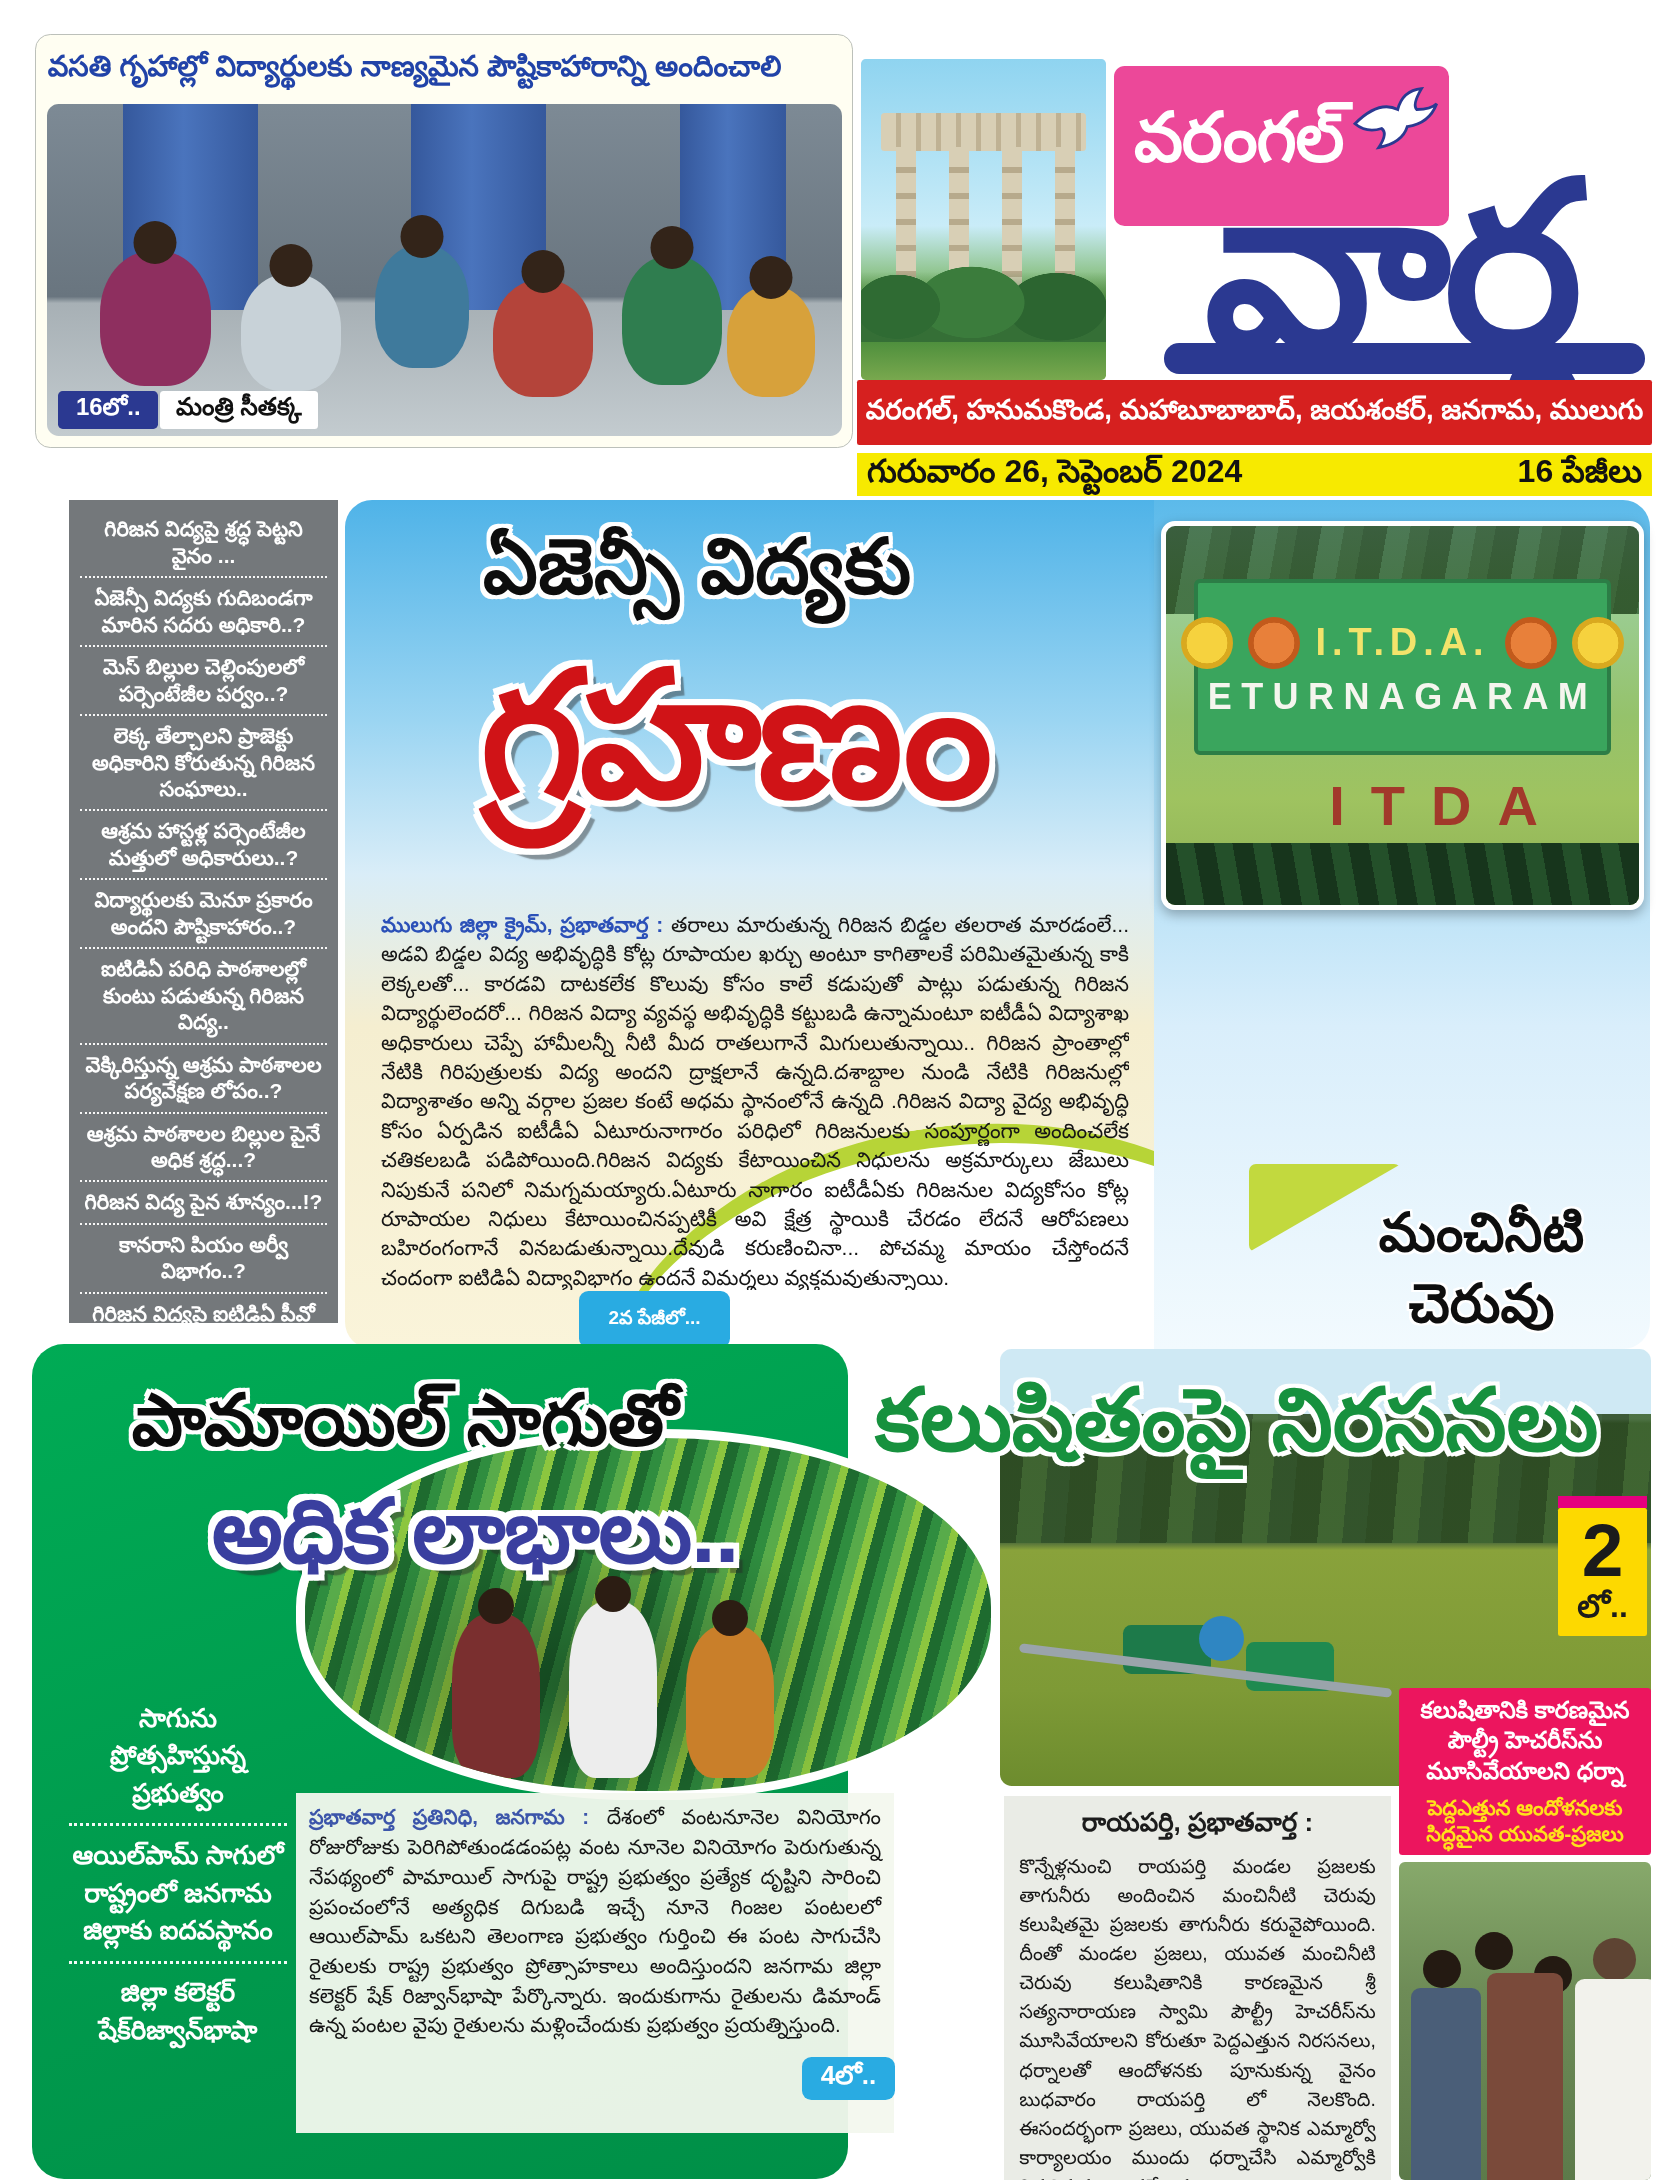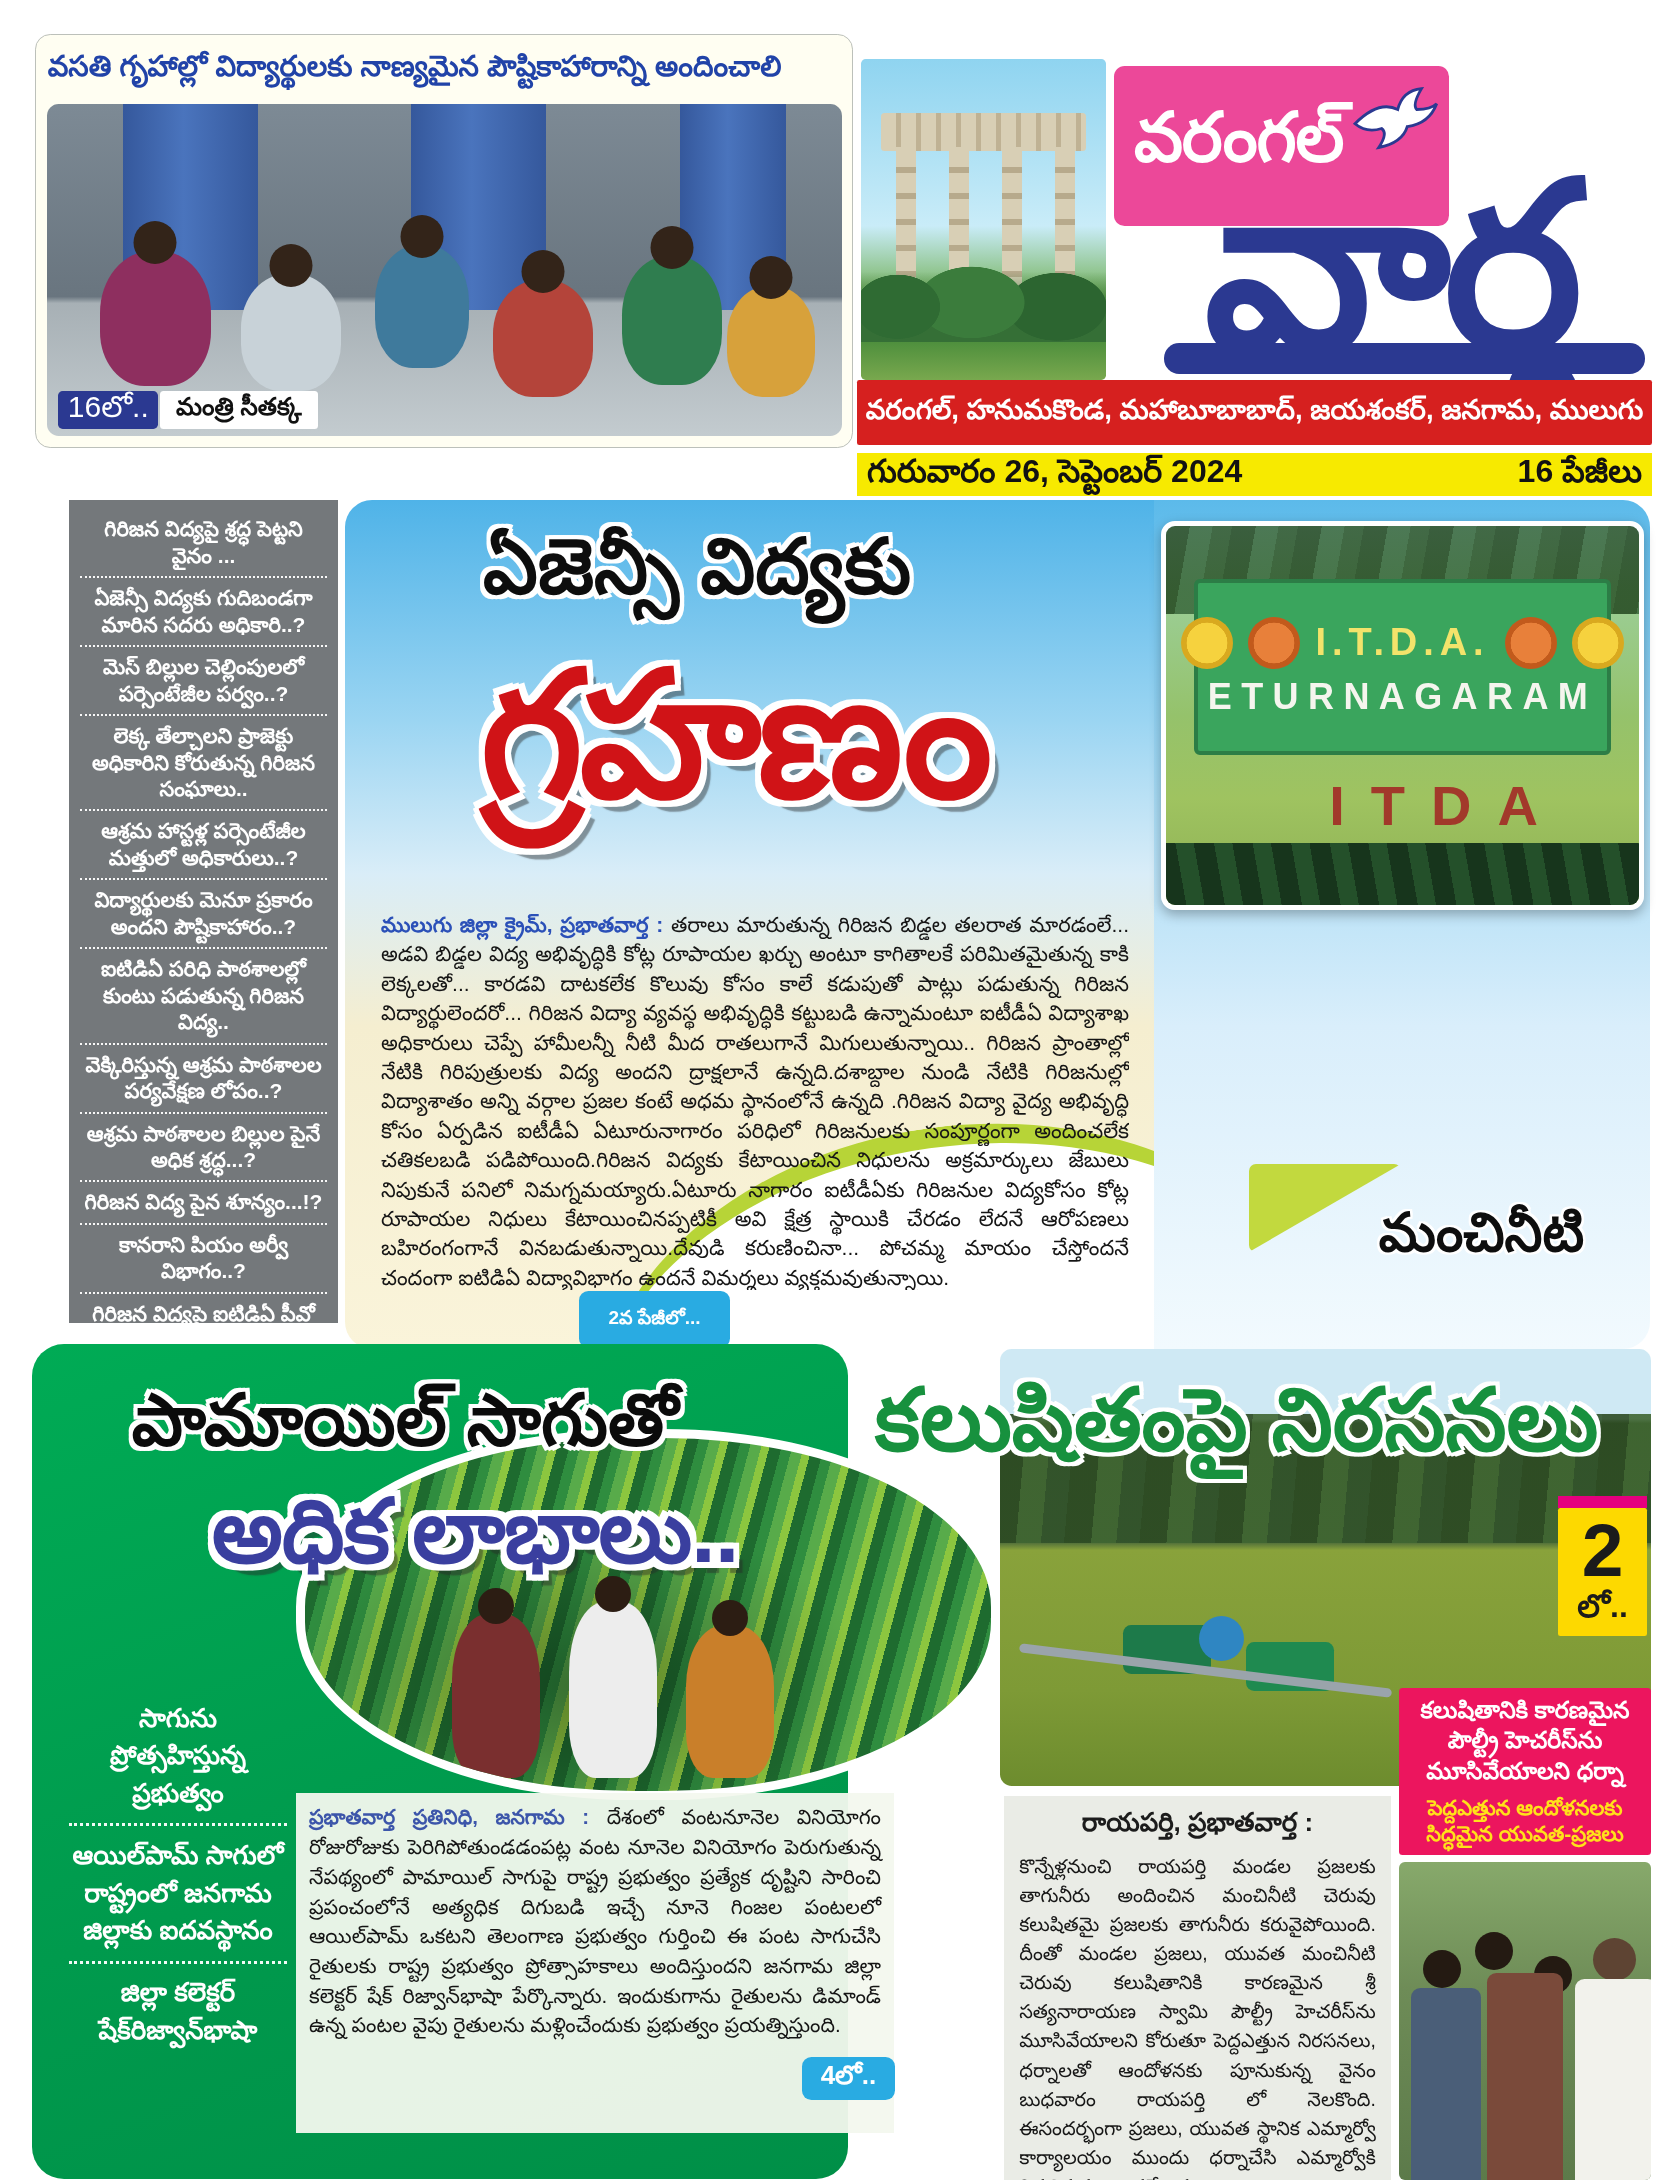--- a/index.html
+++ b/index.html
@@ -18,21 +18,21 @@
   .tl-head{position:absolute;left:11.7px;top:15.2px;width:792px;text-align:left;
            font-size:29px;font-weight:800;color:#2143a8;}
   .tl-photo{position:absolute;left:10.6px;top:69px;width:795px;height:332px;border-radius:11.7px;overflow:hidden;
             background:linear-gradient(180deg,#7d8a95 0%,#69757f 58%,#a7b0b5 60%,#c3cbcf 100%);}
   .door{position:absolute;top:0;width:135px;height:62%;background:linear-gradient(90deg,#35589c,#4a74bd 45%,#35589c);}
   .door.d1{left:76px;} .door.d2{left:364px;} .door.d3{left:633px;width:106px;}
   .fig{position:absolute;border-radius:46% 46% 40% 40%;}
   .fig::before{content:"";position:absolute;left:50%;top:-30.5px;transform:translateX(-50%);
                width:43px;height:43px;border-radius:50%;background:#332419;}
   .tl-tag{position:absolute;left:11.7px;bottom:7px;width:100px;height:38px;background:#2b3991;border-radius:4.7px;
-          color:#fff;font-size:30px;font-weight:400;display:flex;align-items:center;justify-content:center;}
+          color:#fff;font-size:24px;font-weight:700;display:flex;align-items:center;justify-content:center;}
   .tl-cap{position:absolute;left:113px;bottom:7px;height:38px;background:#ffffff;border-radius:3.5px;
           color:#111;font-size:24.6px;font-weight:700;display:flex;align-items:center;padding:0 16.4px;}
 
   
   .arch-photo{position:absolute;left:861px;top:59px;width:245px;height:321px;border-radius:4.7px;overflow:hidden;
               background:linear-gradient(180deg,#8fd4f0 0%,#c9ecf8 52%,#74b159 74%,#4e8f3d 88%,#79a84e 100%);}
   .arch-beam{position:absolute;left:20px;top:54px;width:205px;height:38px;
              background:repeating-linear-gradient(90deg,#d8cfb5 0 15.2px,#bfb294 15.2px 20px);border-radius:3.5px;}
   .arch-pillar{position:absolute;top:88px;width:20px;height:188px;
                background:repeating-linear-gradient(180deg,#d8cfb5 0 20px,#b7aa8c 20px 26px);}
@@ -236,20 +236,21 @@
       </div>
       <span class="itda-t2" data-interactable="false">ETURNAGARAM</span>
     </div>
     <div class="itda-lawn" data-interactable="false">ITDA</div>
     <div class="itda-foliage" data-interactable="false"></div>
   </div>
 
   <div class="swash1" data-interactable="false"></div>
   <div class="mancheenti stk-w-s" data-interactable="false">
     <div data-interactable="false">మంచినీటి</div>
+    <div data-interactable="false">చెరువు</div>
   </div>
 
   <div class="pond-photo" data-interactable="false">
     <div class="pond-treeband" data-interactable="false"></div>
     <div class="tank" style="left:123px;top:276px;width:88px;height:49px;background:#1d7a4a;" data-interactable="false"></div>
     <div class="tank" style="left:246px;top:293px;width:88px;height:49px;background:#1f8a50;" data-interactable="false"></div>
     <div class="tank" style="left:199px;top:267px;width:45px;height:45px;border-radius:50%;background:#2f86c2;" data-interactable="false"></div>
     <div class="pipe" data-interactable="false"></div>
   </div>
   <div class="pond-head stk-w-m" data-interactable="false">కలుషితంపై నిరసనలు</div>

